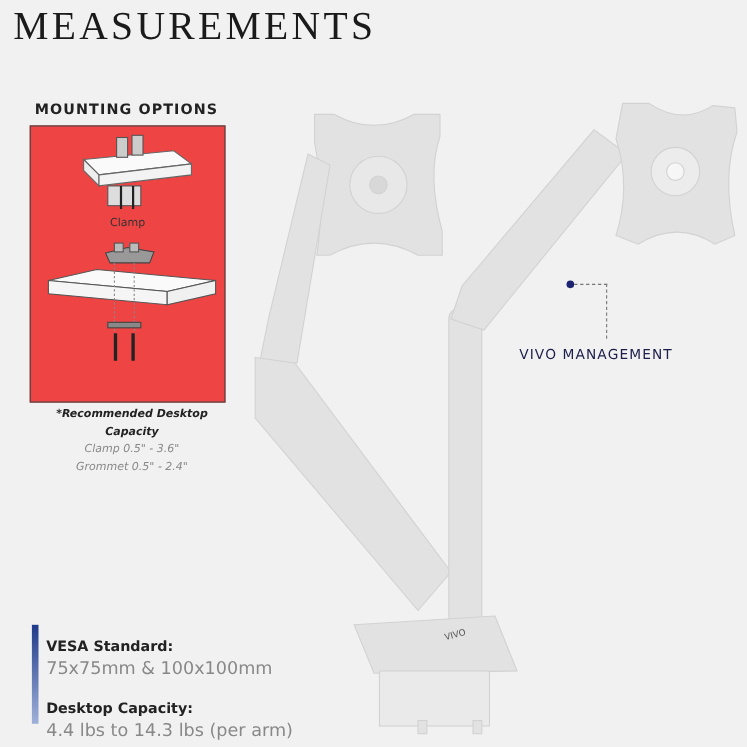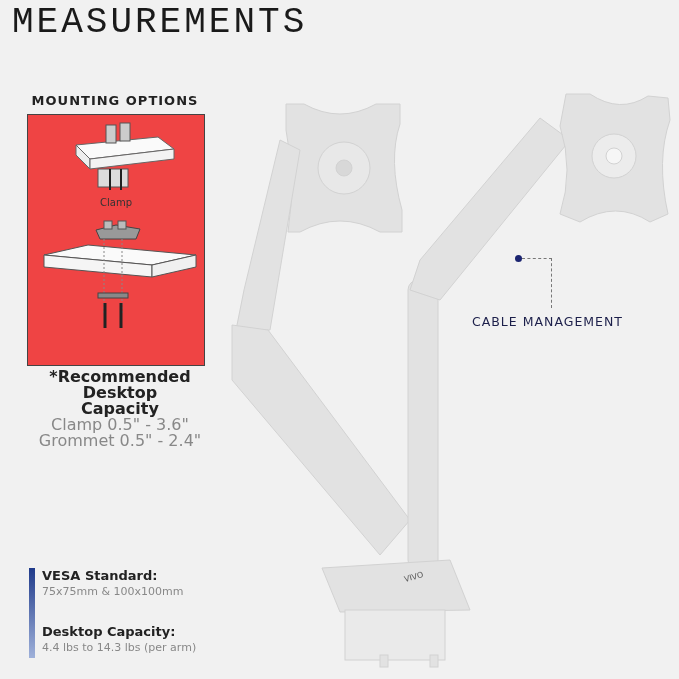--- a/index.html
+++ b/index.html
@@ -1,27 +1,27 @@
 <!DOCTYPE html>
 <html><head>
 <meta charset="utf-8">
 <style>
   html, body { margin:0; padding:0; }
   body { width:679px; height:679px; background:#f1f1f1; position:relative; overflow:hidden; font-family:"DejaVu Sans", sans-serif; color:#222; }
-  .title { position:absolute; left:12px; top:2px; font-size:36px; letter-spacing:3px; font-weight:300; color:#1a1a1a; font-family:Liberation Mono, monospace; }
+  .title { position:absolute; left:12px; top:2px; font-size:36px; letter-spacing:3px; font-weight:300; color:#1a1a1a; font-family:Liberation Serif, serif; }
   .mount-title { position:absolute; left:24px; top:93px; width:182px; text-align:center; font-size:13px; letter-spacing:1px; color:#222;font-weight:bold; }
   .mount-box { position:absolute; left:27px; top:114px; width:176px; height:250px; border:1.5px solid #444; background:#ef4444; }
   .cap { position:absolute; width:100%; text-align:center; font-size:10px; color:#333; }
-  .rec { position:absolute; left:20px; top:369px; width:200px; text-align:center; font-size:16px; line-height:16px; }
+  .rec { position:absolute; left:20px; top:369px; width:200px; text-align:center; font-size:10px; line-height:16px;font-style:italic; }
   .rec .b { font-weight:bold; color:#222; }
   .rec .l { color:#888; }
   .bar { position:absolute; left:29px; top:568px; width:6px; height:90px; background:linear-gradient(#1f3a8a,#9fb1da); }
-  .spec-item { position:absolute; left:42px; font-size:13px; }
+  .spec-item { position:absolute; left:42px; font-size:13px;margin-top:13px; }
   .spec-item .h { font-weight:bold; color:#222; }
-  .spec-item .v { color:#888; font-size:11px; margin-top:2px; }
+  .spec-item .v { color:#888; font-size:16px; margin-top:2px; }
   .cable { position:absolute; left:472px; top:314px; font-size:12.5px; letter-spacing:1px; color:#1c1f4a; }
   .dot { position:absolute; left:515px; top:255px; width:7px; height:7px; border-radius:50%; background:#1b2470; }
   .dash-h { position:absolute; left:522px; top:258px; width:30px; border-top:1.5px dashed #777; }
   .dash-v { position:absolute; left:551px; top:258px; height:50px; border-left:1.5px dashed #777; }
   svg.arm { position:absolute; left:0; top:0; }
 </style>
 </head>
 <body>
 
 <div class="title">MEASUREMENTS</div>
@@ -84,21 +84,21 @@
     <rect x="345" y="610" width="100" height="50" fill="#eaeaea"></rect>
     <rect x="380" y="655" width="8" height="12"></rect>
     <rect x="430" y="655" width="8" height="12"></rect>
   </g>
   <text x="405" y="582" font-size="8" fill="#555" transform="rotate(-15 405 582)">VIVO</text>
 </svg>
 
 <div class="dot"></div>
 <div class="dash-h"></div>
 <div class="dash-v"></div>
-<div class="cable">CABLE MANAGEMENT</div>
+<div class="cable">VIVO MANAGEMENT</div>
 
 <div class="bar"></div>
 <div class="spec-item" style="top:568px">
   <div class="h">VESA Standard:</div>
   <div class="v">75x75mm &amp; 100x100mm</div>
 </div>
 <div class="spec-item" style="top:624px">
   <div class="h">Desktop Capacity:</div>
   <div class="v">4.4 lbs to 14.3 lbs (per arm)</div>
 </div>

